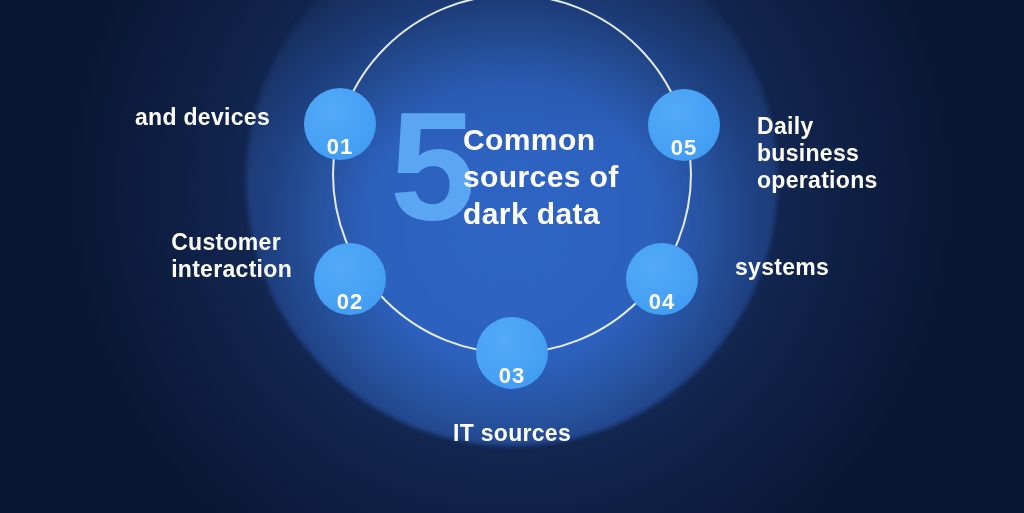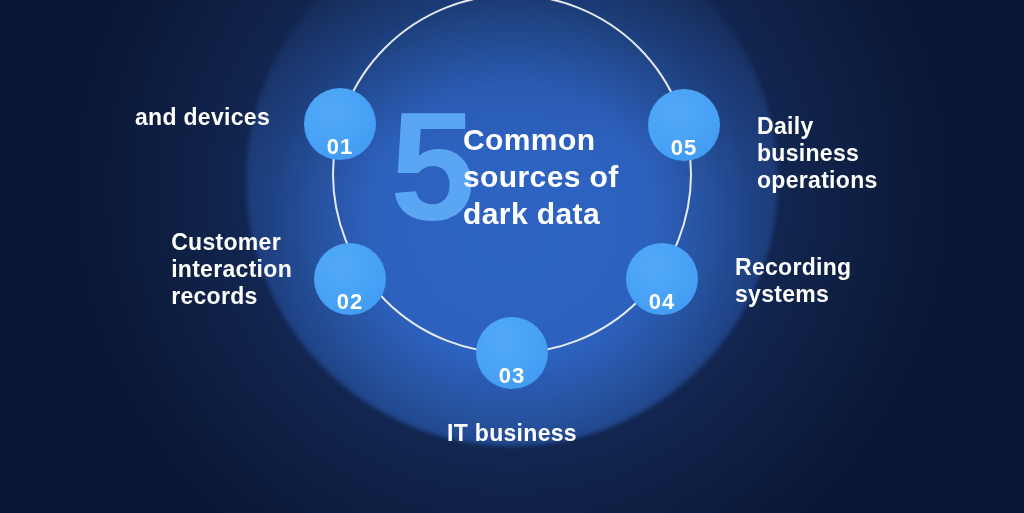--- a/index.html
+++ b/index.html
@@ -103,29 +103,27 @@
     <span>05</span>
   </div>
 
   <div class="label l-iot">
     <span>and devices</span>
   </div>
 
   <div class="label l-customer">
     <span>Customer</span>
     <span>interaction</span>
-    <span>records</span>
   </div>
 
   <div class="label l-it">
-    <span>IT business</span>
+    <span>IT sources</span>
   </div>
 
   <div class="label l-recording">
-    <span>Recording</span>
     <span>systems</span>
   </div>
 
   <div class="label l-daily">
     <span>Daily</span>
     <span>business</span>
     <span>operations</span>
   </div>
 
 </div>

